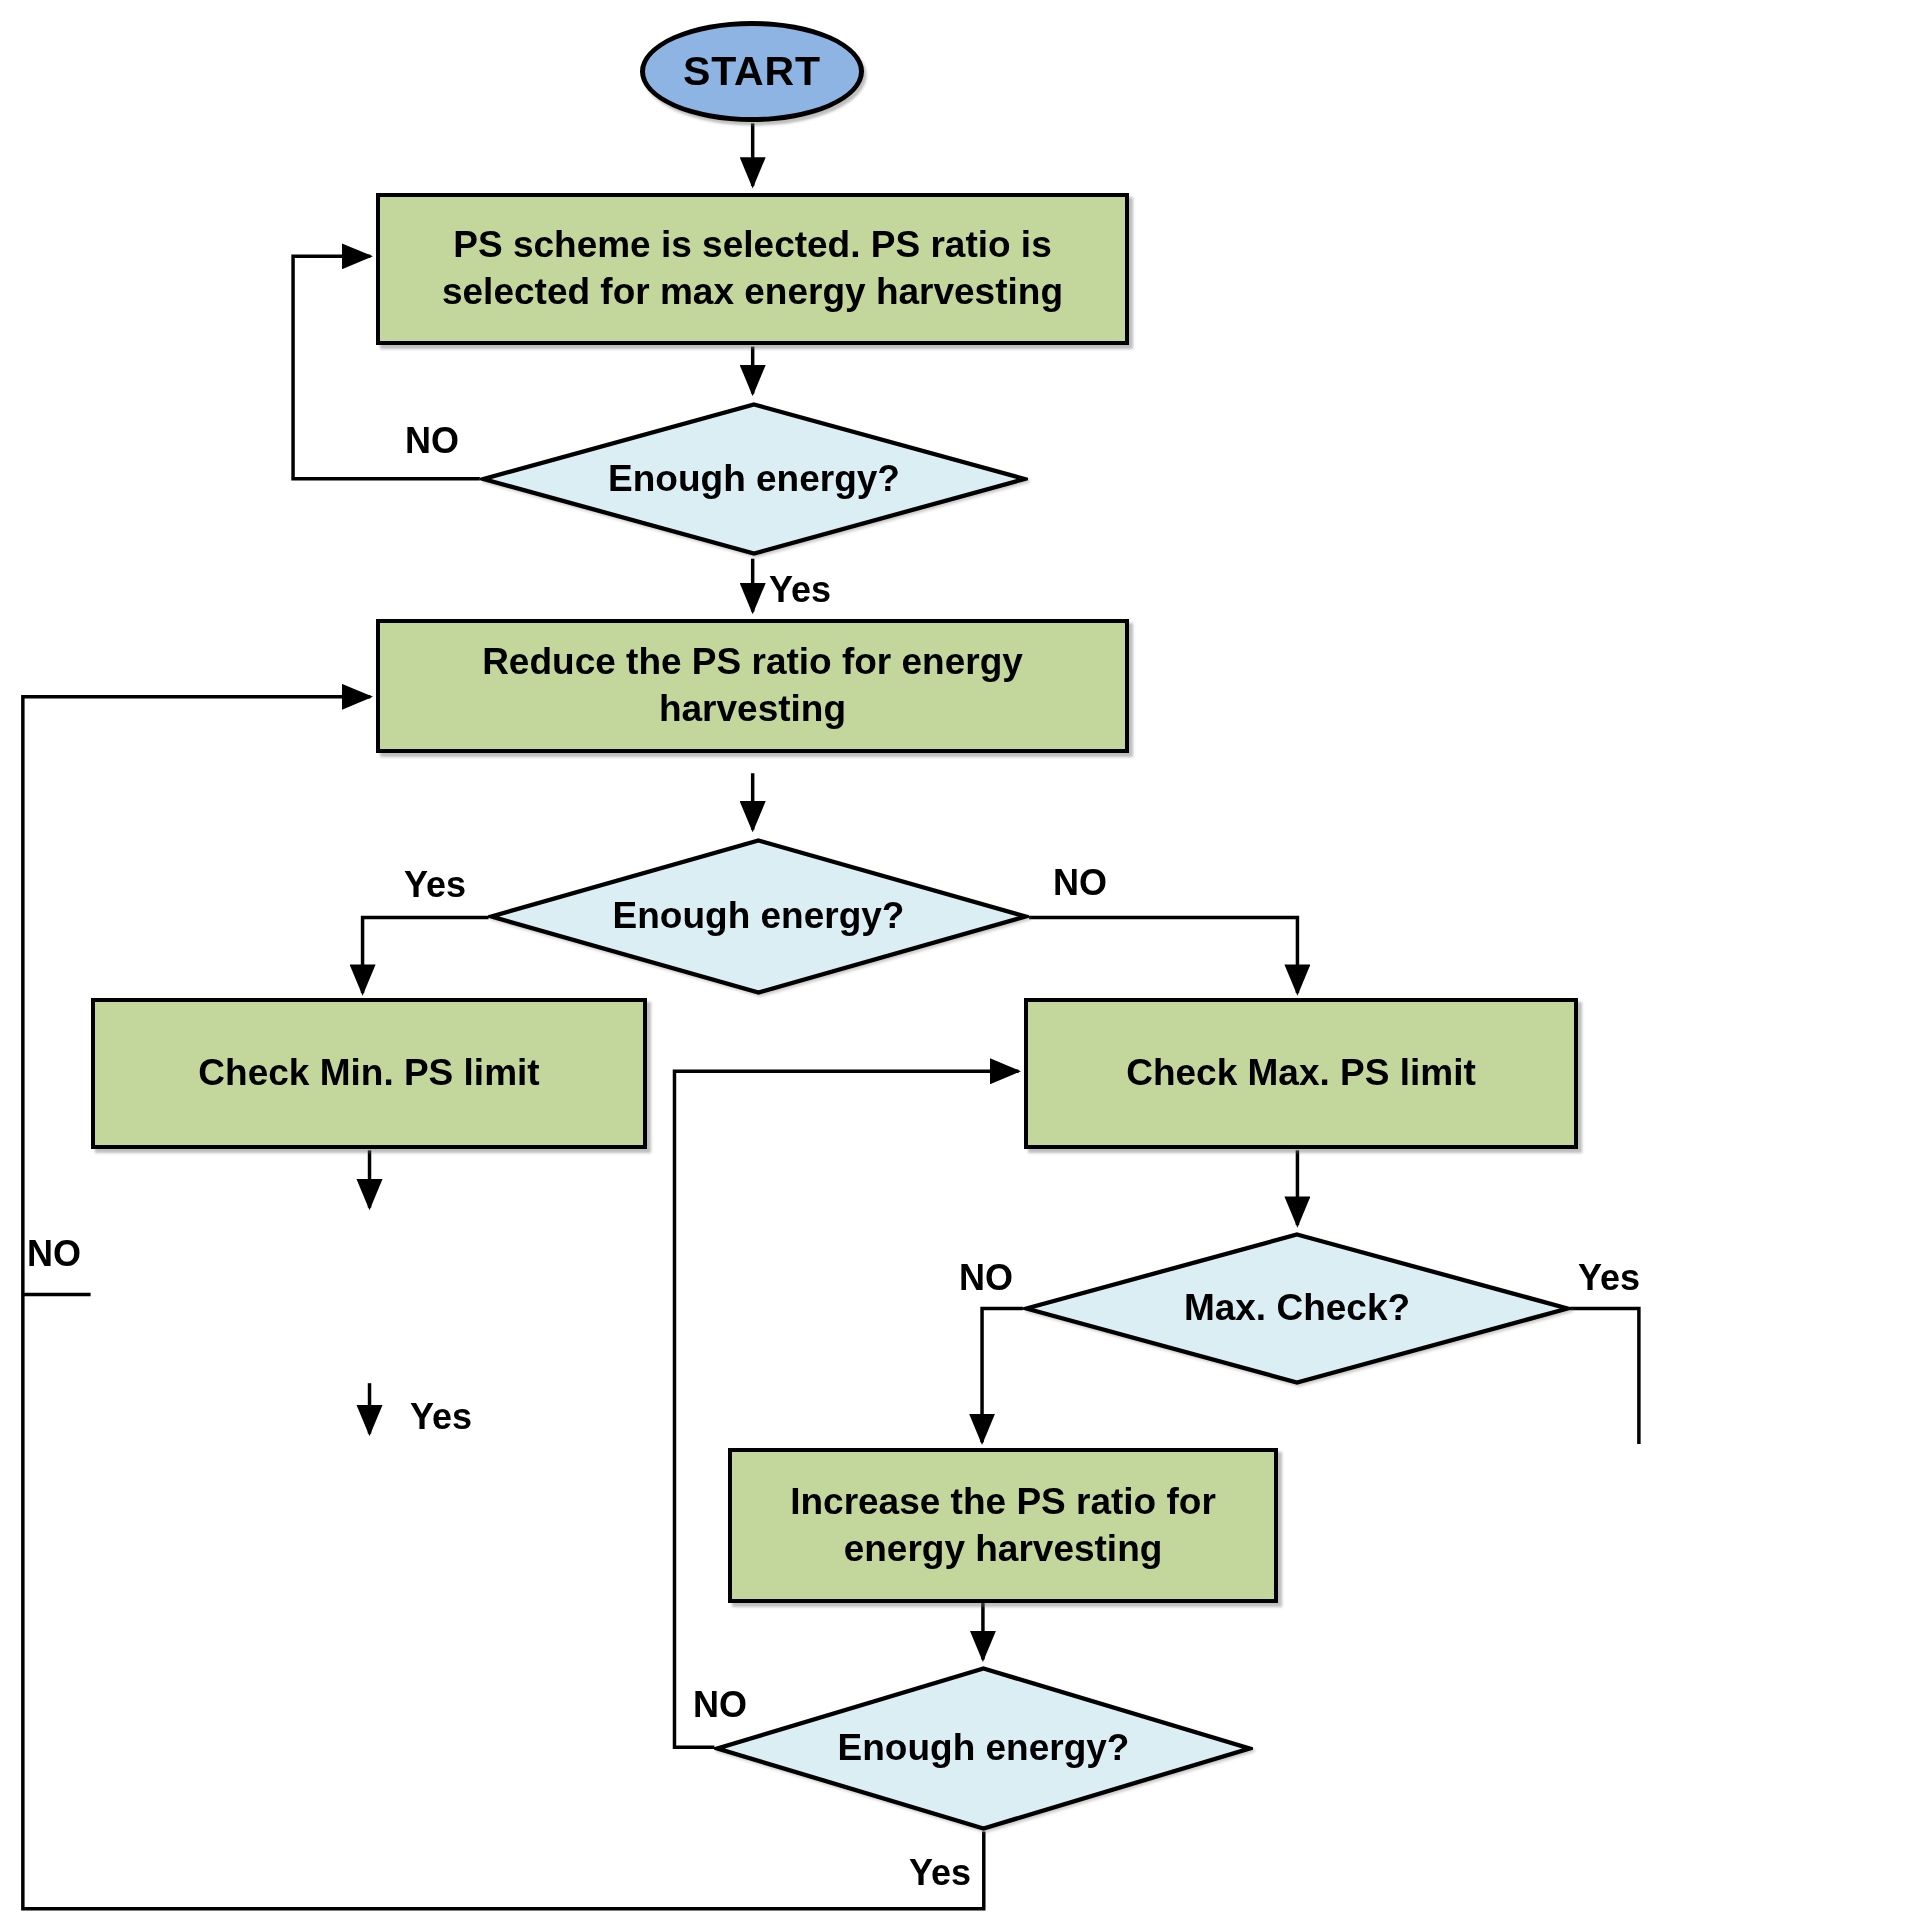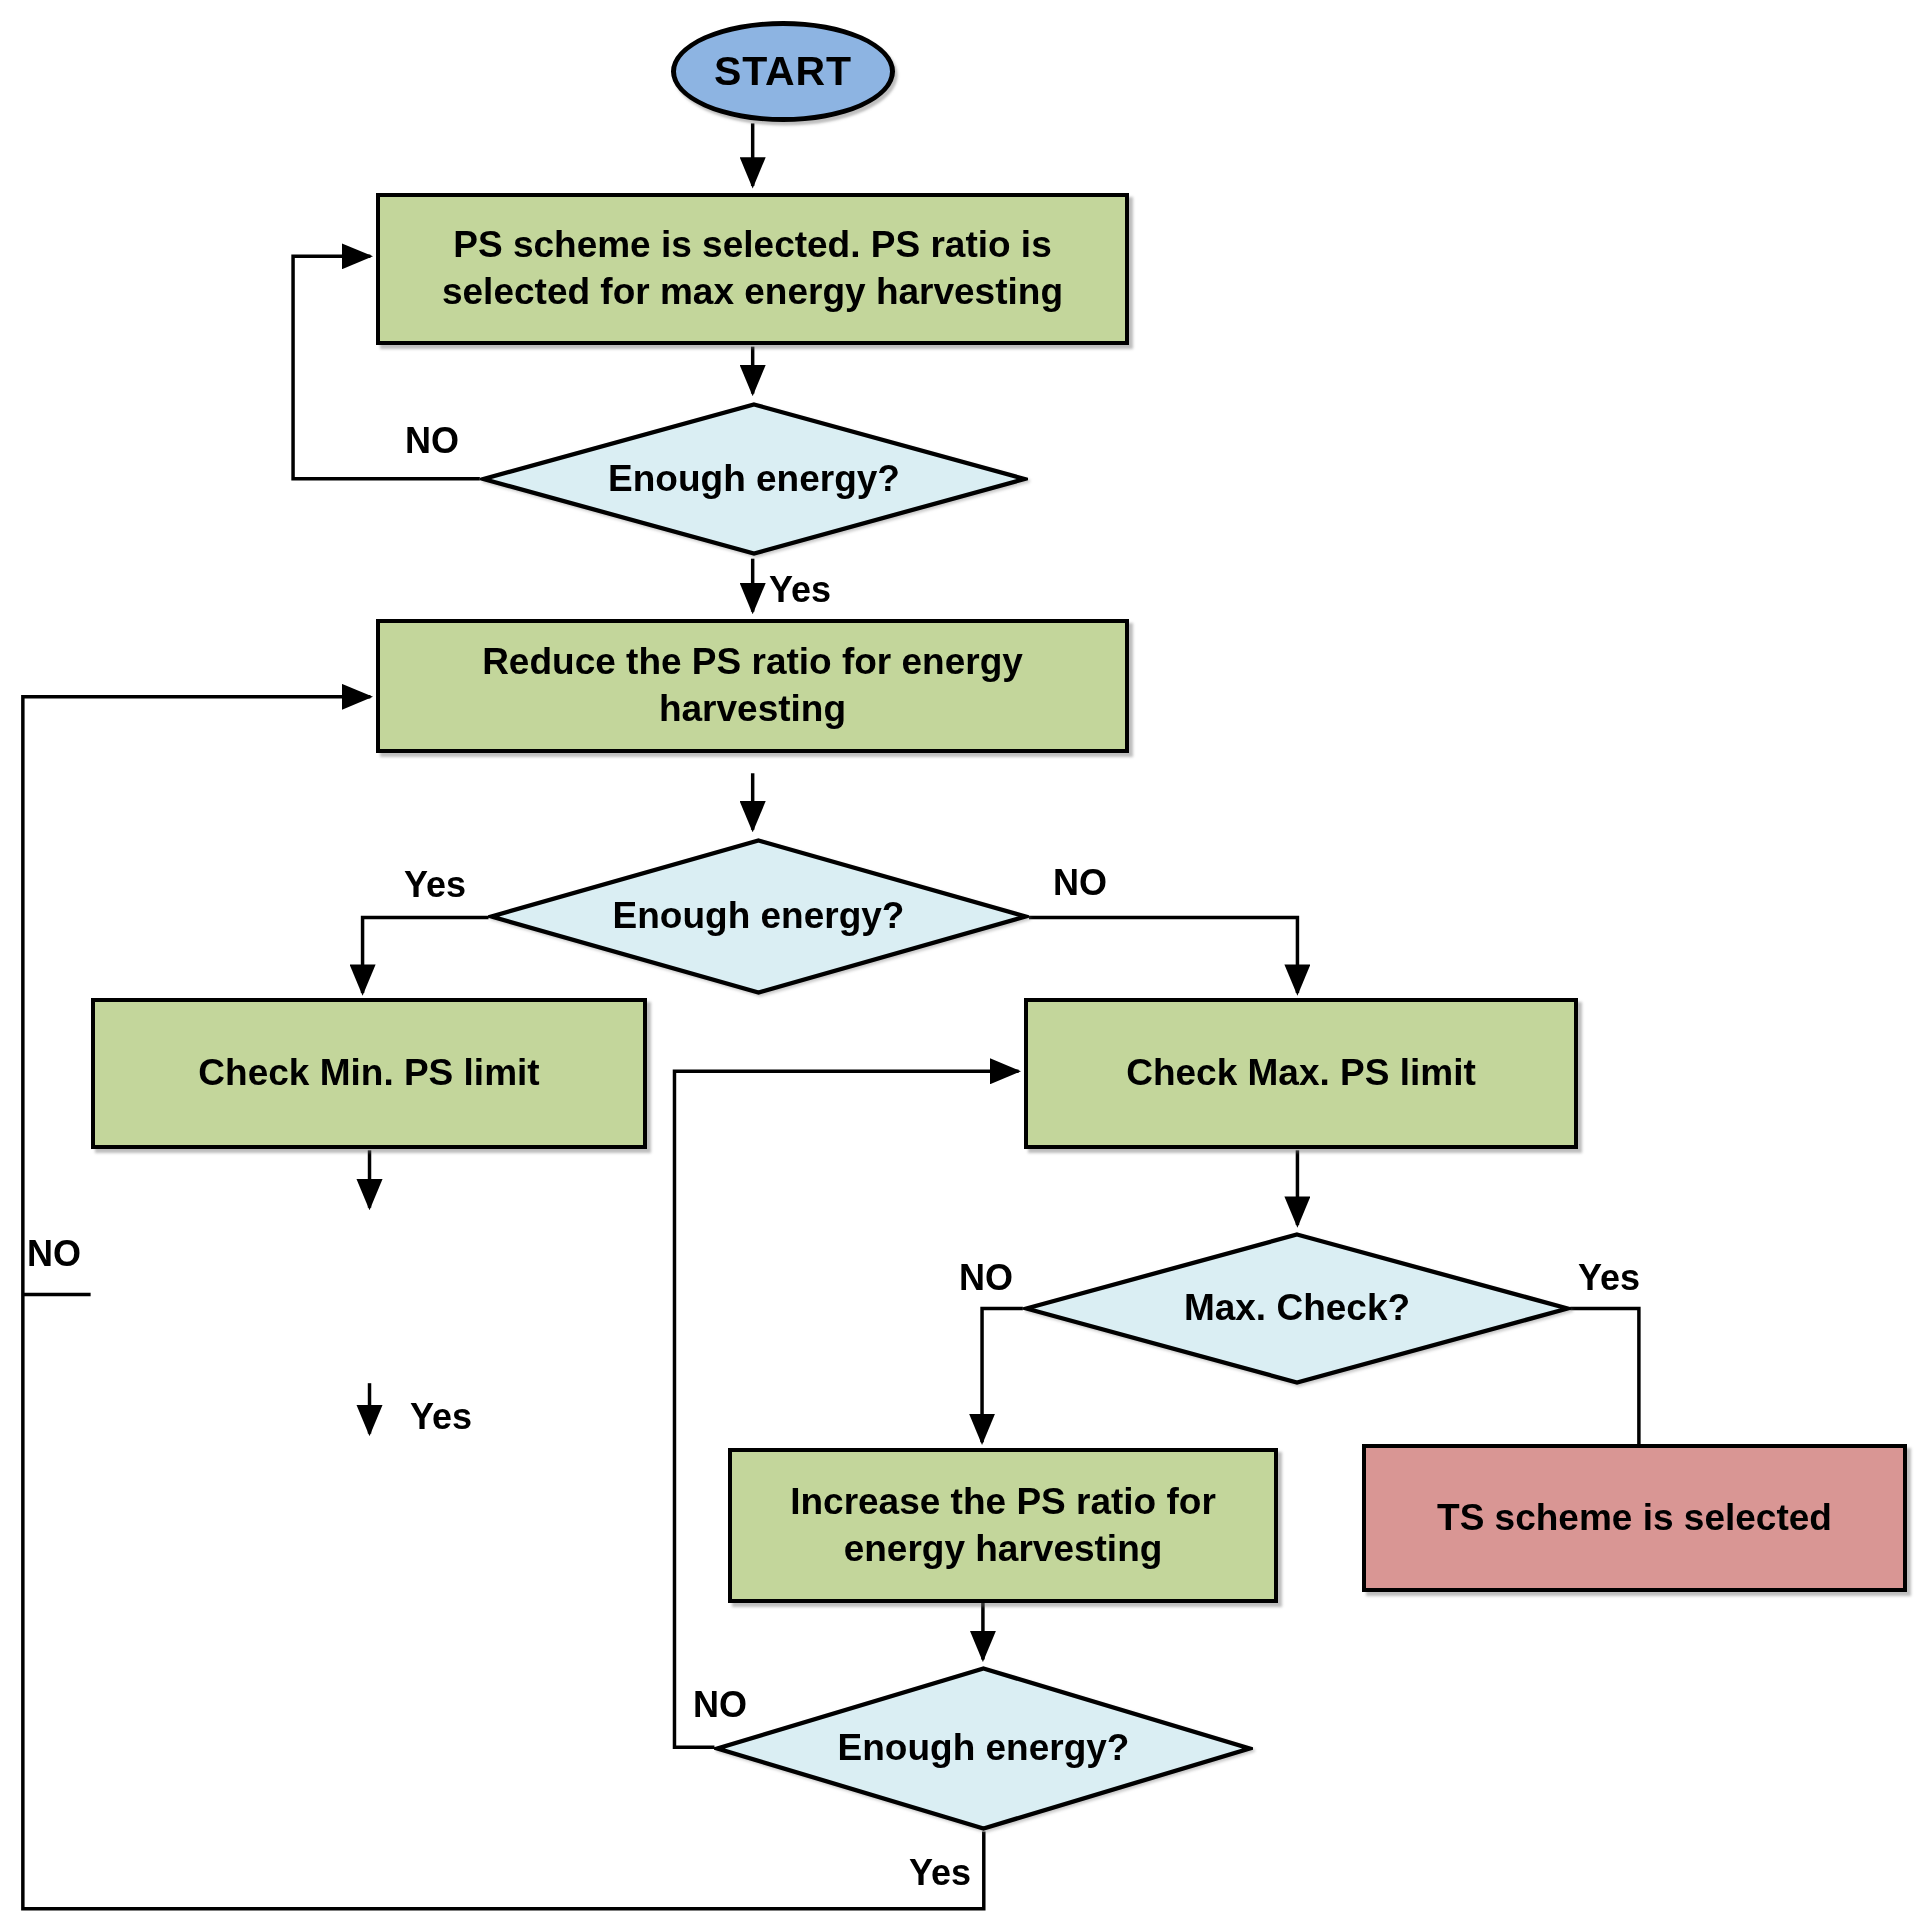--- a/index.html
+++ b/index.html
@@ -46,21 +46,21 @@
     <path d="M425,1592 L425,1650" marker-end="url(#arrow)"></path>
     <path d="M104,1490 L26,1490"></path>
     <path d="M1132,2108 L1132,2197 L26,2197 L26,802 L426,802" marker-end="url(#arrow)"></path>
     <path d="M1493,1324 L1493,1410" marker-end="url(#arrow)"></path>
     <path d="M1177,1506 L1130,1506 L1130,1660" marker-end="url(#arrow)"></path>
     <path d="M1807,1506 L1886,1506 L1886,1662"></path>
     <path d="M1131,1844 L1131,1910" marker-end="url(#arrow)"></path>
     <path d="M822,2011 L776,2011 L776,1233 L1172,1233" marker-end="url(#arrow)"></path>
   </svg>
 
-  <div class="node oval" style="left:671px;top:21px;width:224px;height:101px;">
+  <div class="node oval" style="left:640px;top:21px;width:224px;height:101px;">
     <span class="lbl">START</span>
   </div>
 
   <div class="node process" style="left:376px;top:193px;width:753px;height:152px;">
     <span class="lbl">PS scheme is selected. PS ratio is
 selected for max energy harvesting</span>
   </div>
 
   <div class="node diamond" style="left:480px;top:401px;width:548px;height:156px;">
     <svg viewBox="0 0 630 180" preserveAspectRatio="none">
@@ -96,23 +96,20 @@
       <polygon points="315,4 626,89 315,174 4,89"></polygon>
     </svg>
     <span class="lbl">Max. Check?</span>
   </div>
 
   <div class="node process" style="left:728px;top:1448px;width:550px;height:155px;">
     <span class="lbl">Increase the PS ratio for
 energy harvesting</span>
   </div>
 
-  <div class="node process ts" style="left:1362px;top:1444px;width:545px;height:148px;">
-    <span class="lbl">TS scheme is selected</span>
-  </div>
 
   <div class="node diamond" style="left:714px;top:1665px;width:539px;height:167px;">
     <svg viewBox="0 0 620 192" preserveAspectRatio="none">
       <polygon points="310,4 616,96 310,188 4,96"></polygon>
     </svg>
     <span class="lbl">Enough energy?</span>
   </div>
 
   <span class="edge-label" style="left:432px;top:441px;">NO</span>
   <span class="edge-label" style="left:800px;top:590px;">Yes</span>

